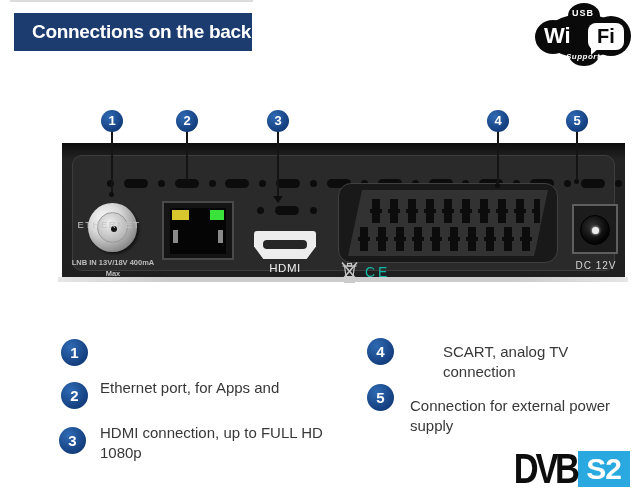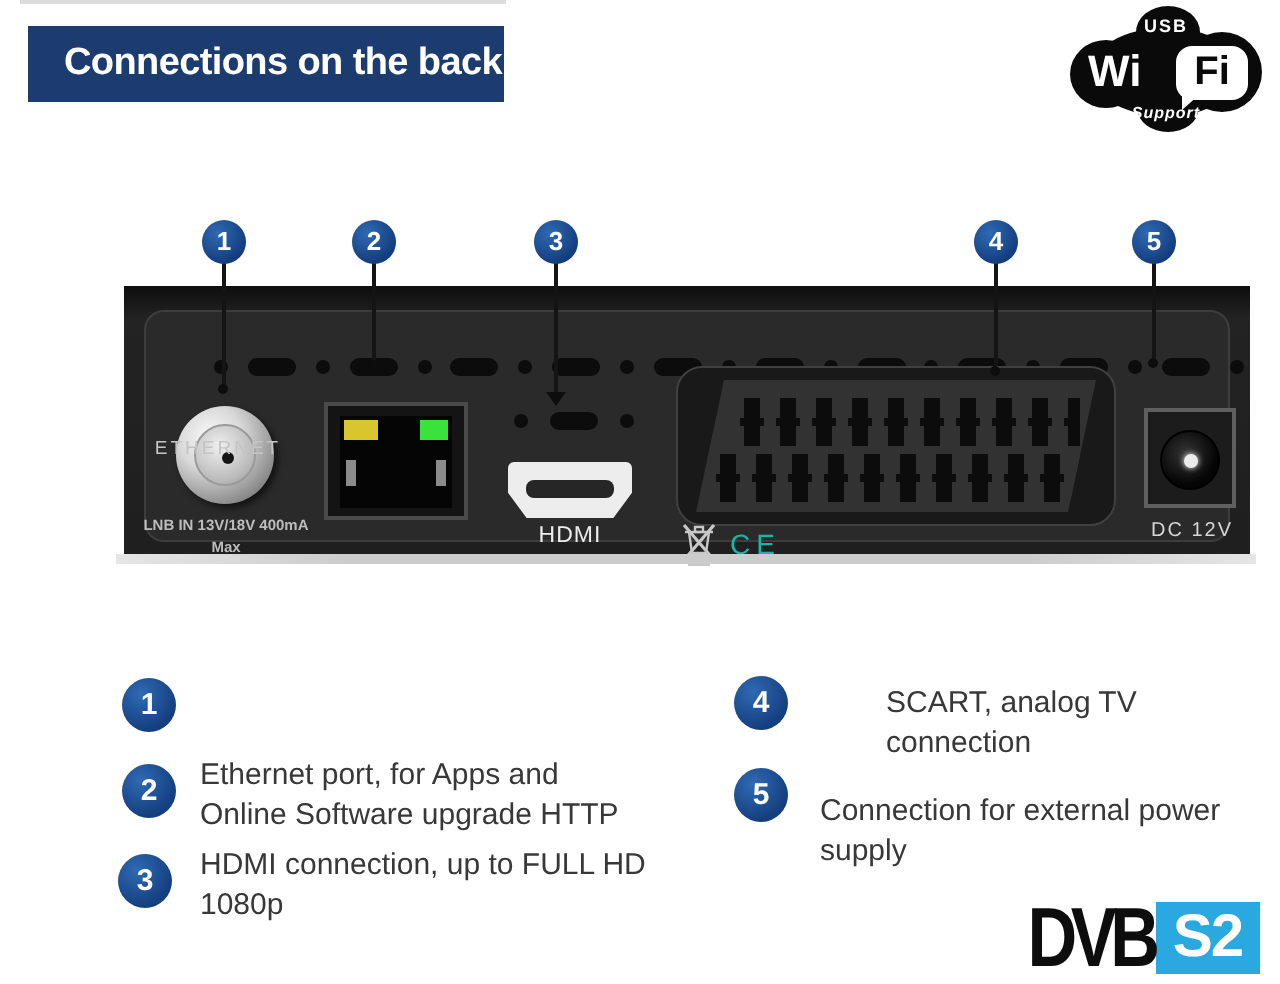--- a/index.html
+++ b/index.html
@@ -254,21 +254,20 @@
 
     </div>
   </div>
   <div class="device-shadow"></div>
 
   <div class="lc" style="left:61px;top:339px;">1</div>
 
   <div class="lc" style="left:61px;top:382px;">2</div>
   <div class="ltext" style="left:100px;top:378px;">
     <span>Ethernet port, for Apps and</span>
-    <span>Online Software upgrade HTTP</span>
   </div>
 
   <div class="lc" style="left:59px;top:427px;">3</div>
   <div class="ltext" style="left:100px;top:423px;">
     <span>HDMI connection, up to FULL HD</span>
     <span>1080p</span>
   </div>
 
   <div class="lc" style="left:367px;top:338px;">4</div>
   <div class="ltext" style="left:410px;top:342px;margin-left:33px;">

